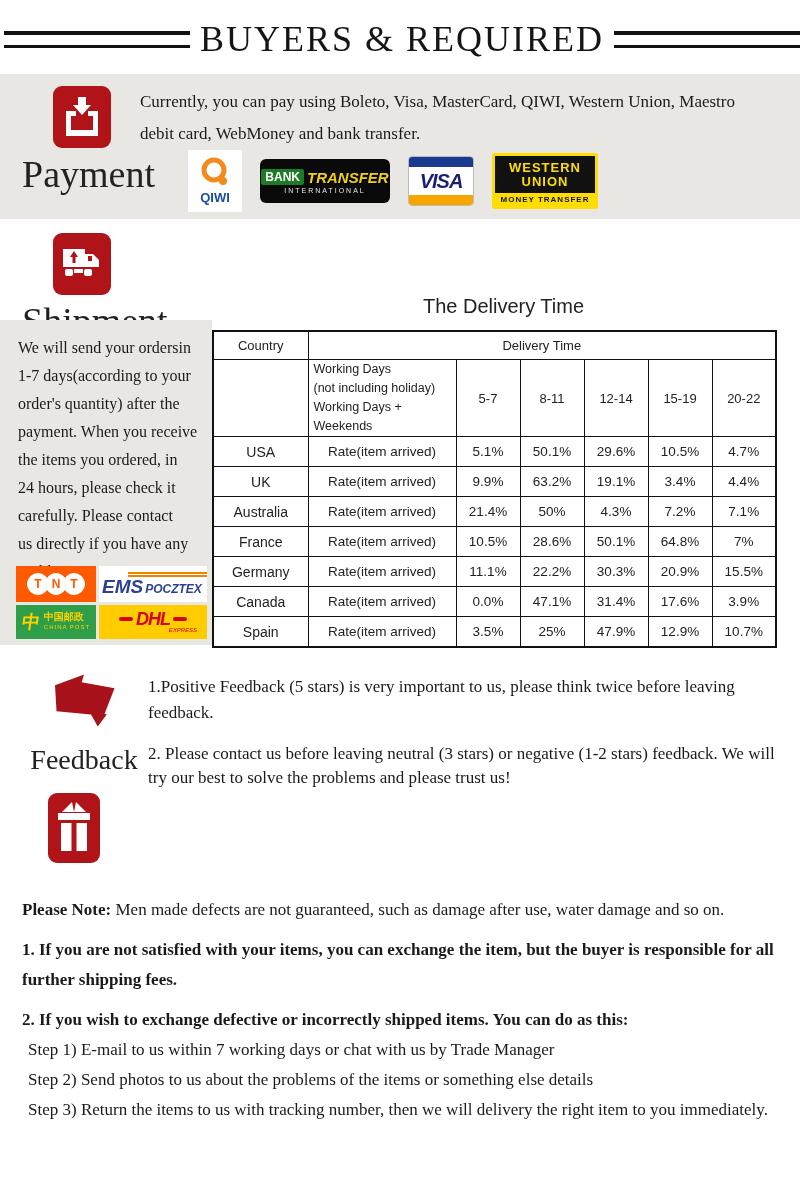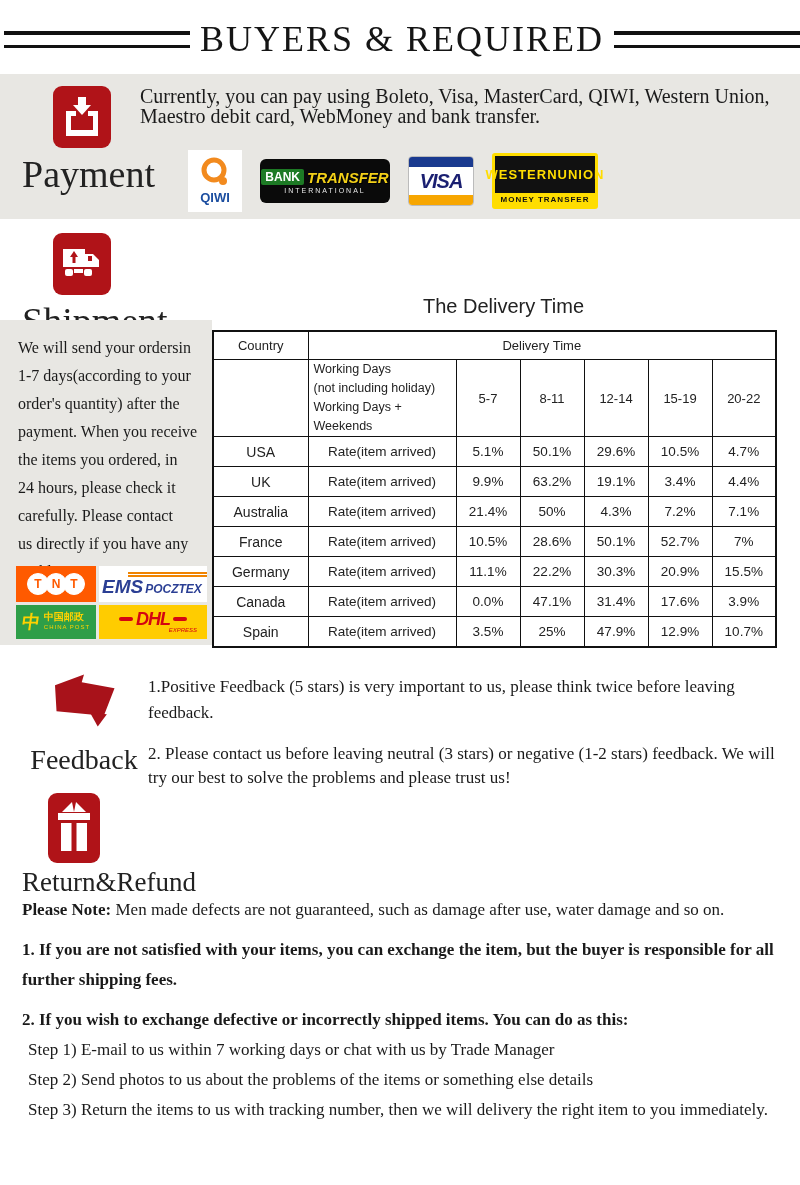--- a/index.html
+++ b/index.html
@@ -9,40 +9,40 @@
   .hdr{position:absolute;top:18px;left:4px;right:0;display:flex;align-items:center;}
   .hdr .rule{flex:1;height:10px;border-top:4px solid #111;border-bottom:3px solid #111;}
   .hdr .title{font-size:36px;letter-spacing:2px;color:#151515;padding:0 10px;white-space:nowrap;}
   
   .payment{position:absolute;top:74px;left:0;width:800px;height:145px;background:#e8e7e3;}
   .icon-badge{width:58px;height:62px;background:#b01318;border-radius:9px;display:flex;
               align-items:center;justify-content:center;}
   .pay-left{position:absolute;left:22px;top:12px;width:120px;text-align:center;}
   .pay-left .icon-badge{margin:0 auto;}
   .sec-label{font-size:38px;color:#222;margin-top:4px;}
-  .pay-text{position:absolute;left:140px;top:12px;width:630px;font-size:20px;line-height:20px;}
+  .pay-text{position:absolute;left:140px;top:12px;width:630px;font-size:17px;line-height:32px;}
   .pay-logos{position:absolute;left:188px;top:76px;display:flex;align-items:center;gap:18px;}
   
   .logo{box-sizing:border-box;font-family:"Liberation Sans",sans-serif;}
   .qiwi{width:54px;height:62px;background:#fff;display:flex;flex-direction:column;align-items:center;justify-content:center;}
   .qiwi .q-txt{color:#1c4ea0;font-weight:bold;font-size:13px;margin-top:1px;}
   .bankt{width:130px;height:44px;background:#0a0a0a;border-radius:6px;display:flex;flex-direction:column;
          align-items:center;justify-content:center;color:#fff;}
   .bankt .row1{display:flex;align-items:center;gap:3px;}
   .bankt .bank{background:#1d7a25;color:#fff;font-weight:bold;font-size:12px;padding:1px 4px;border-radius:2px;}
   .bankt .transfer{color:#f3d018;font-weight:bold;font-style:italic;font-size:15px;text-shadow:1px 1px 0 #000;}
   .bankt .intl{font-size:7px;letter-spacing:2px;color:#e8e8e8;margin-top:1px;}
   .visa{width:66px;height:50px;background:#fff;border:1px solid #bbb;border-radius:4px;display:flex;flex-direction:column;overflow:hidden;}
   .visa .band-b{height:10px;background:#1a3a8f;}
   .visa .band-o{height:10px;background:#f7a600;}
   .visa .mid{flex:1;display:flex;align-items:center;justify-content:center;color:#1a1f71;
              font-weight:bold;font-style:italic;font-size:20px;letter-spacing:-1px;}
   .wu{width:106px;height:56px;background:#ffdd00;border-radius:3px;padding:3px;display:flex;flex-direction:column;}
   .wu .blk{flex:1;background:#111;color:#ffdd00;font-weight:bold;font-size:13px;line-height:14px;
-           display:flex;flex-direction:row;align-items:center;justify-content:center;letter-spacing:1px;}
+           display:flex;flex-direction:column;align-items:center;justify-content:center;letter-spacing:1px;}
   .wu .mt{height:13px;display:flex;align-items:center;justify-content:center;color:#111;
           font-weight:bold;font-size:8px;letter-spacing:1px;}
   
   .ship-head{position:absolute;top:233px;left:22px;width:120px;text-align:center;}
   .ship-head .icon-badge{margin:0 auto;}
   .dt-title{position:absolute;top:295px;left:212px;width:583px;text-align:center;
             font-family:"Liberation Sans",sans-serif;font-size:20px;color:#222;}
   .ship-note{position:absolute;top:320px;left:0;width:212px;height:325px;background:#e8e7e3;}
   .ship-note .note-text{padding:14px 10px 0 18px;font-size:16px;line-height:28px;white-space:pre-line;}
   .carriers{position:absolute;left:16px;top:246px;display:grid;grid-template-columns:80px 108px;
@@ -262,21 +262,21 @@
       <td>4.3%</td>
       <td>7.2%</td>
       <td>7.1%</td>
     </tr>
     <tr class="r-data">
       <td class="cname">France</td>
       <td>Rate(item arrived)</td>
       <td>10.5%</td>
       <td>28.6%</td>
       <td>50.1%</td>
-      <td>52.7%</td>
+      <td>64.8%</td>
       <td>7%</td>
     </tr>
     <tr class="r-data">
       <td class="cname">Germany</td>
       <td>Rate(item arrived)</td>
       <td>11.1%</td>
       <td>22.2%</td>
       <td>30.3%</td>
       <td>20.9%</td>
       <td>15.5%</td>
@@ -319,21 +319,20 @@
   <div class="return">
     <div class="icon-badge rt-icon" style="width:52px;height:70px;">
       <svg width="40" height="56" viewBox="0 0 40 56">
         <polygon points="8,12 18,2 20,12" fill="#fff"></polygon>
         <polygon points="32,12 22,2 20,12" fill="#fff"></polygon>
         <rect x="4" y="13" width="32" height="7" fill="#fff"></rect>
         <rect x="7" y="23" width="26" height="28" fill="#fff"></rect>
         <rect x="17.5" y="23" width="5" height="28" fill="#b01318"></rect>
       </svg>
     </div>
-    <div class="rt-label">Return&amp;Refund</div>
   </div>
 
   <div class="bottom">
     <p><span class="b">Please Note:</span><span> Men made defects are not guaranteed, such as damage after use, water damage and so on.</span></p>
     <div class="gap"></div>
     <p class="b">1. If you are not satisfied with your items, you can exchange the item, but the buyer is responsible for all further shipping fees.</p>
     <div class="gap"></div>
     <p class="b">2. If you wish to exchange defective or incorrectly shipped items. You can do as this:</p>
     <p class="step">Step 1) E-mail to us within 7 working days or chat with us by Trade Manager</p>
     <p class="step">Step 2) Send photos to us about the problems of the items or something else details</p>

